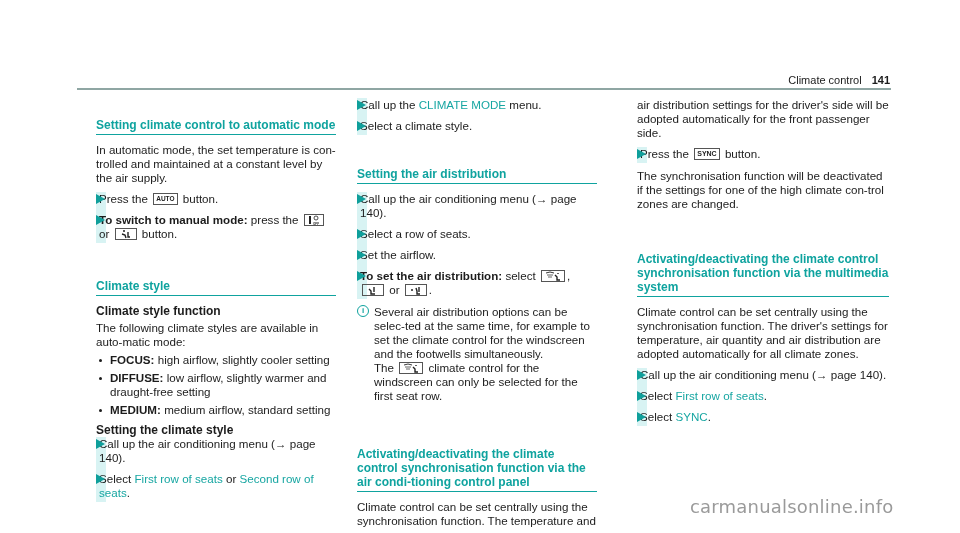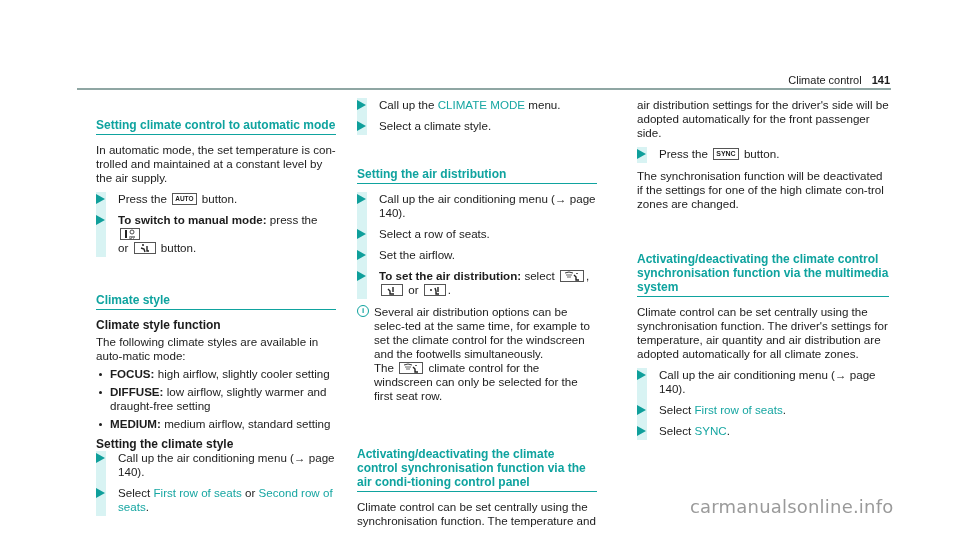--- a/index.html
+++ b/index.html
@@ -14,21 +14,21 @@
     .col1 { left: 96px; }
     .col2 { left: 357px; }
     .col3 { left: 637px; width: 252px; }
 
     .h-section { color: #0fa39f; font-weight: bold; font-size: 12px; line-height: 14px; padding-bottom: 2px; border-bottom: 1.4px solid #0fa39f; margin-bottom: 8px; margin-top: 20px; }
     .h-sub { font-weight: bold; font-size: 12px; line-height: 14px; margin-bottom: 3px; }
     p.txt { margin-bottom: 7px; }
 
     .steps { position: relative; list-style: none; margin-bottom: 8px; }
     .steps::before { content: ""; position: absolute; left: 0; top: 0; bottom: -2px; width: 10px; background: #d8f3f3; }
-    .steps li { position: relative; padding-left: 22px; margin-bottom: 7px; }
+    .steps li { position: relative; padding-left: 3px; margin-bottom: 7px; }
     .steps li:last-child { margin-bottom: 0; }
     .steps .arrow { position: absolute; left: 0; top: 2px; width: 0; height: 0; border-top: 5px solid transparent; border-bottom: 5px solid transparent; border-left: 9px solid #0f9f9b; }
 
     .note { position: relative; padding-left: 17px; margin-top: 6px; }
     .note .info { position: absolute; left: 0; top: 0; width: 12px; height: 12px; border: 1.2px solid #0fa39f; border-radius: 50%; color: #0fa39f; font-size: 8px; line-height: 10px; text-align: center; font-weight: bold; }
 
     .bullets { list-style: none; margin-bottom: 6px; }
     .bullets li { position: relative; padding-left: 14px; margin-bottom: 4px; }
     .bullets li::before { content: ""; position: absolute; left: 3px; top: 6px; width: 3px; height: 3px; background: #1c1c1c; border-radius: 50%; }
 

